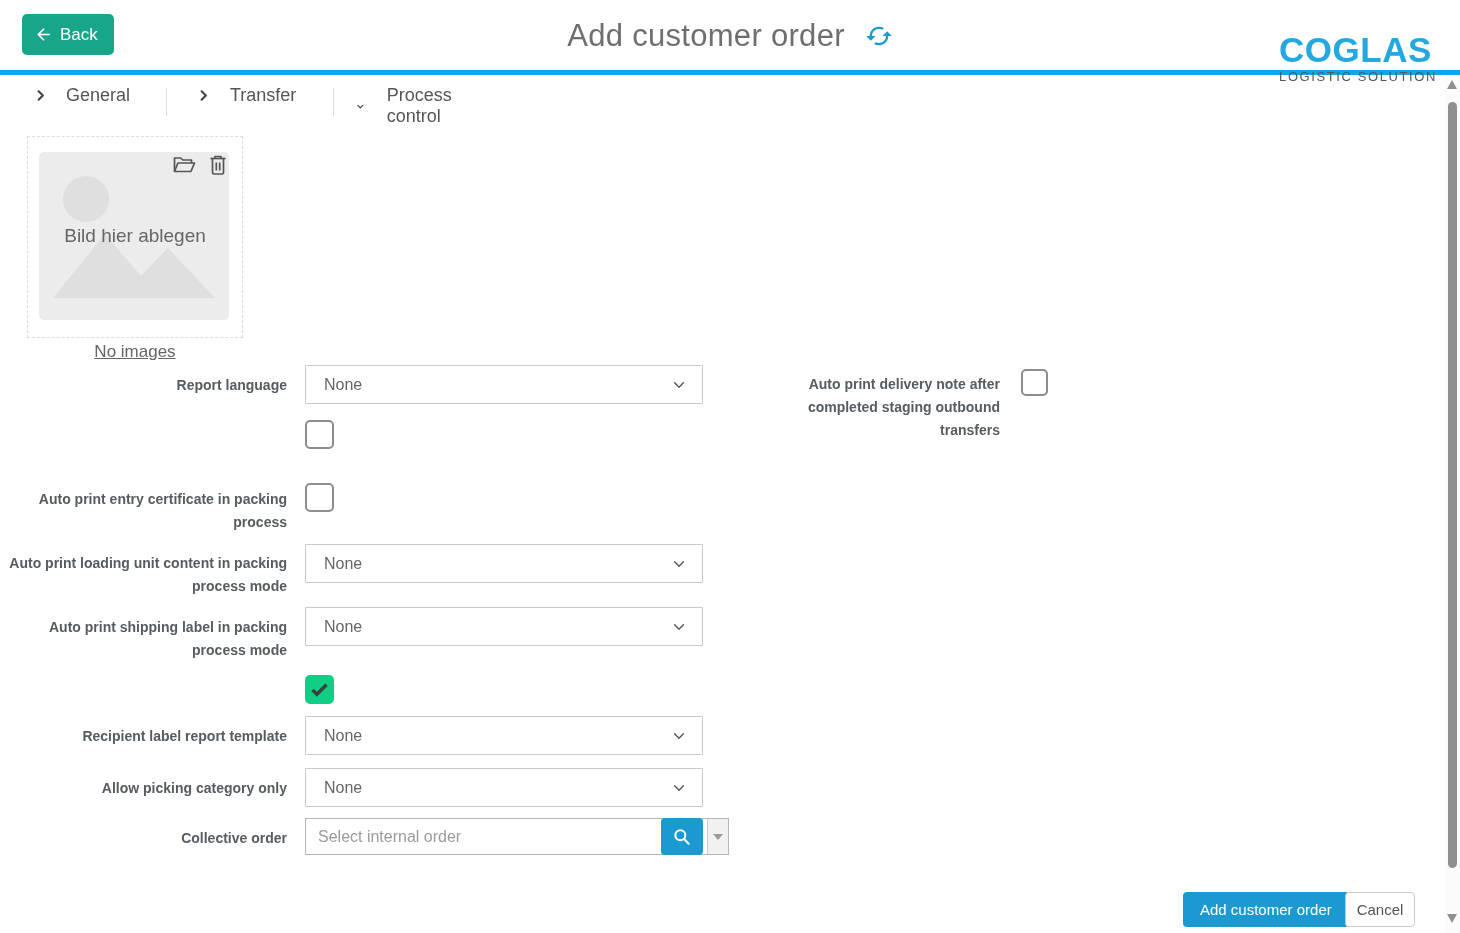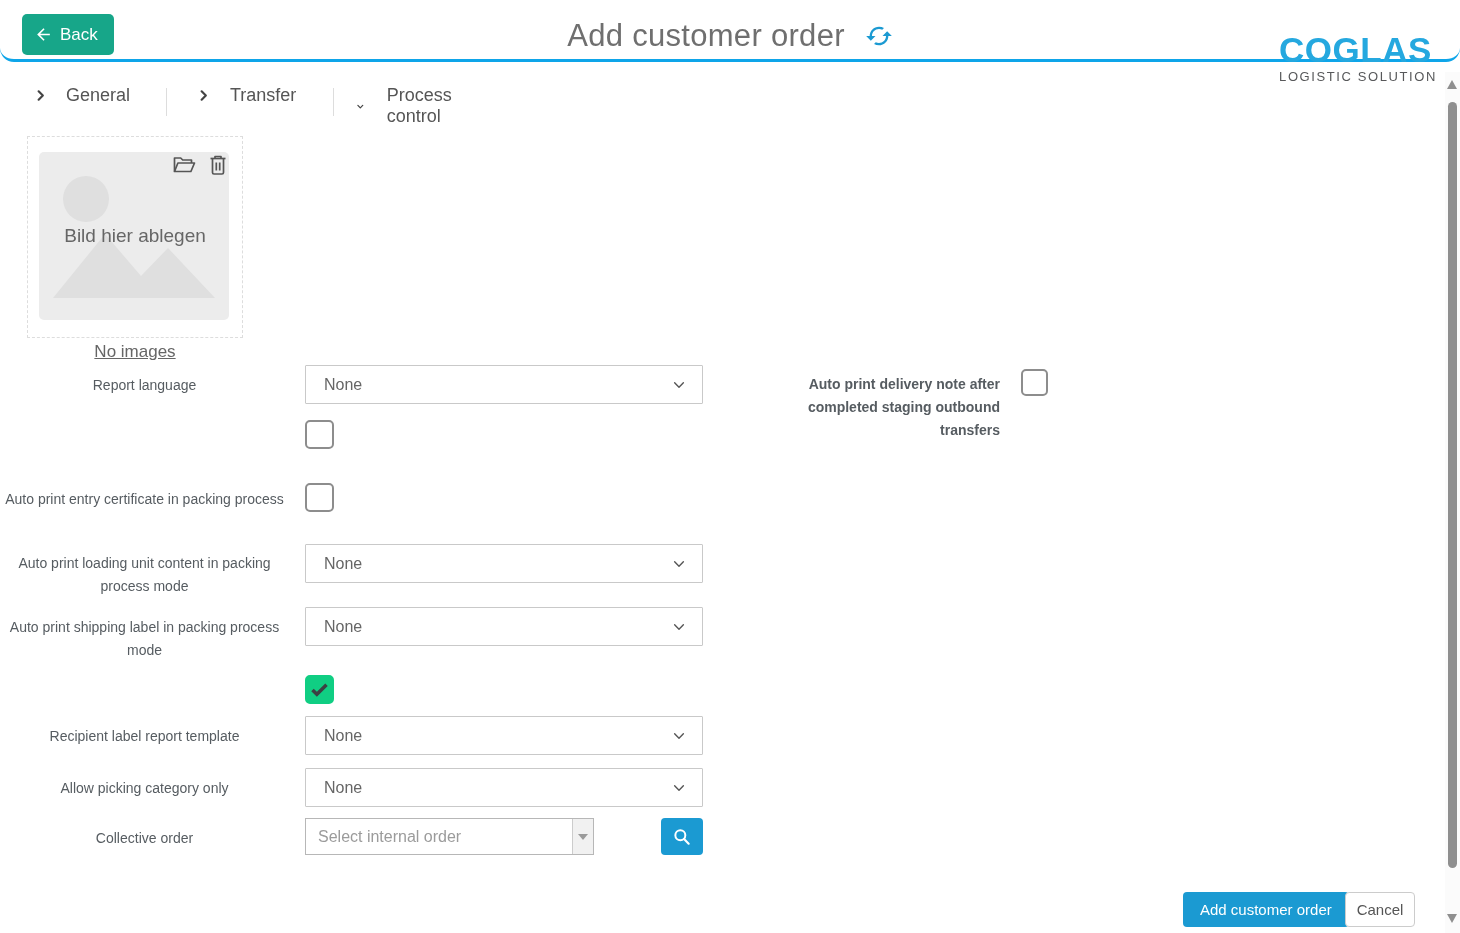--- a/index.html
+++ b/index.html
@@ -1,22 +1,22 @@
 <!DOCTYPE html>
 <html style="--teal: #17a689; --blue: #1b9ad2; --logo_blue: #25a8df; --checked_green: #10ce83;"><head>
 <meta charset="utf-8">
 <style>
   * { margin:0; padding:0; box-sizing:border-box; }
   html,body { background:#fff; }
   body { font-family:"Liberation Sans","DejaVu Sans",sans-serif; }
   .page { position:relative; width:1460px; height:933px; background:#fff; overflow:hidden; }
 
   
-  .header { position:absolute; top:0; left:0; width:1460px; height:62px; background:#fff;
-            border-bottom:3px solid #0ea5e9; z-index:5;border-radius:14px; }
+  .header { position:absolute; top:0; left:0; width:1460px; height:75px; background:#fff;
+            border-bottom:5px solid #0ea5e9; z-index:5; }
   .back-btn { position:absolute; left:22px; top:14px; height:41px; padding:0 16px 0 12px;
               background:var(--teal); border:none; border-radius:5px; color:#fff;
               font-size:17px; font-family:inherit; display:flex; align-items:center; gap:7px; cursor:pointer; }
   .title-wrap { position:absolute; left:0; right:0; top:0; height:71px;
                 display:flex; justify-content:center; align-items:center; gap:20px; pointer-events:none; }
   .page-title { font-size:31px; color:#6f6f6f; letter-spacing:.3px; }
   .refresh-btn { width:28px; height:28px; pointer-events:auto; cursor:pointer; }
   .logo { position:absolute; right:23px; top:7px; text-align:left;margin-top:25px; }
   .logo-main { font-size:35px; font-weight:800; color:var(--logo_blue); line-height:36px; letter-spacing:.5px; }
   .logo-sub { font-size:13px; color:#57585a; letter-spacing:1.6px; line-height:18px; }
@@ -33,37 +33,37 @@
               border:1px dashed #ddd; background:#fff; }
   .dz-img { position:absolute; left:11px; top:15px; width:190px; height:168px; }
   .dz-text { position:absolute; left:0; right:0; top:88px; text-align:center;
              font-size:19px; color:#666; }
   .dz-actions { position:absolute; top:16px; right:12px; display:flex; gap:10px; }
   .dz-actions .icon-btn { width:24px; height:24px; cursor:pointer; background:none; border:none; padding:0; }
   .no-images { position:absolute; left:27px; top:342px; width:216px; text-align:center;
                font-size:17px; color:#666;text-decoration:underline; }
 
   
-  .flabel { position:absolute; width:285px; left:2px; text-align:center;
-            font-size:14px; font-weight:400; color:#565c61; line-height:23px; }
+  .flabel { position:absolute; width:285px; left:2px; text-align:right;
+            font-size:14px; font-weight:700; color:#565c61; line-height:23px; }
   .rlabel { position:absolute; width:235px; left:765px; text-align:right;
             font-size:14px; font-weight:700; color:#565c61; line-height:23px; }
   .select { position:absolute; left:305px; width:398px; height:39px; background:#fff;
             border:1px solid #c9c9c9; border-radius:1px; display:flex; align-items:center;
             padding:0 16px 0 18px; cursor:pointer; }
   .select-value { font-size:16px; color:#666; flex:1; }
   .select-chevron { width:14px; height:14px; }
   .checkbox { position:absolute; width:29px; height:29px; background:#fff;
               border:2px solid #8d8d8d; border-radius:5px; cursor:pointer;
               display:flex; align-items:center; justify-content:center; }
   .checkbox svg { visibility:hidden; width:21px; height:21px; }
   .checkbox.on { background:var(--checked_green); border-color:var(--checked_green); }
   .checkbox.on svg { visibility:visible; }
 
-  .combo-input { position:absolute; left:305px; top:818px; width:289px; height:37px;
+  .combo-input { position:absolute; left:305px; top:818px; width:424px; height:37px;
                  border:1px solid #b7b7b7; background:#fff; display:flex; }
   .combo-input input { flex:1; border:none; outline:none; font-family:inherit; font-size:16px;
                        color:#555; padding:0 10px 0 12px; min-width:0; background:transparent; }
   .combo-input input::placeholder { color:#9b9b9b; }
   .combo-arrow { width:21px; border-left:1px solid #ccc; background:#f1f1f1;
                  display:flex; align-items:center; justify-content:center; cursor:pointer; }
   .combo-arrow .tri { width:0; height:0; border-left:5px solid transparent;
                       border-right:5px solid transparent; border-top:6px solid #9a9a9a; }
   .search-btn { position:absolute; left:661px; top:818px; width:42px; height:37px;
                 background:var(--blue); border:none; border-radius:4px; cursor:pointer;

